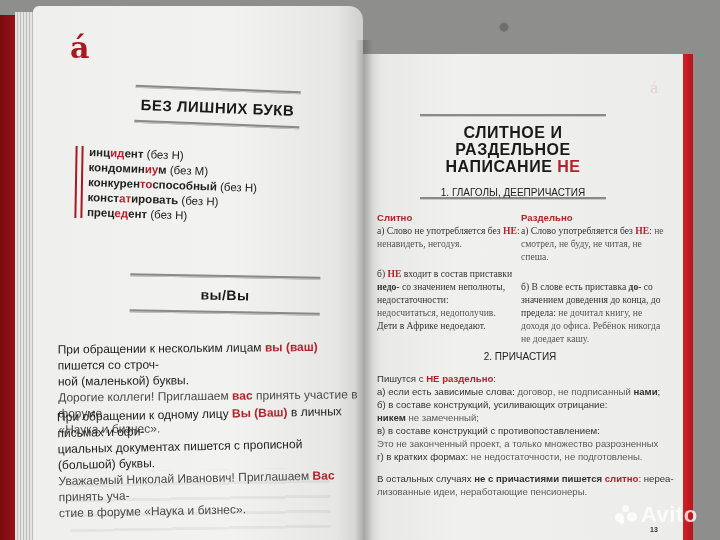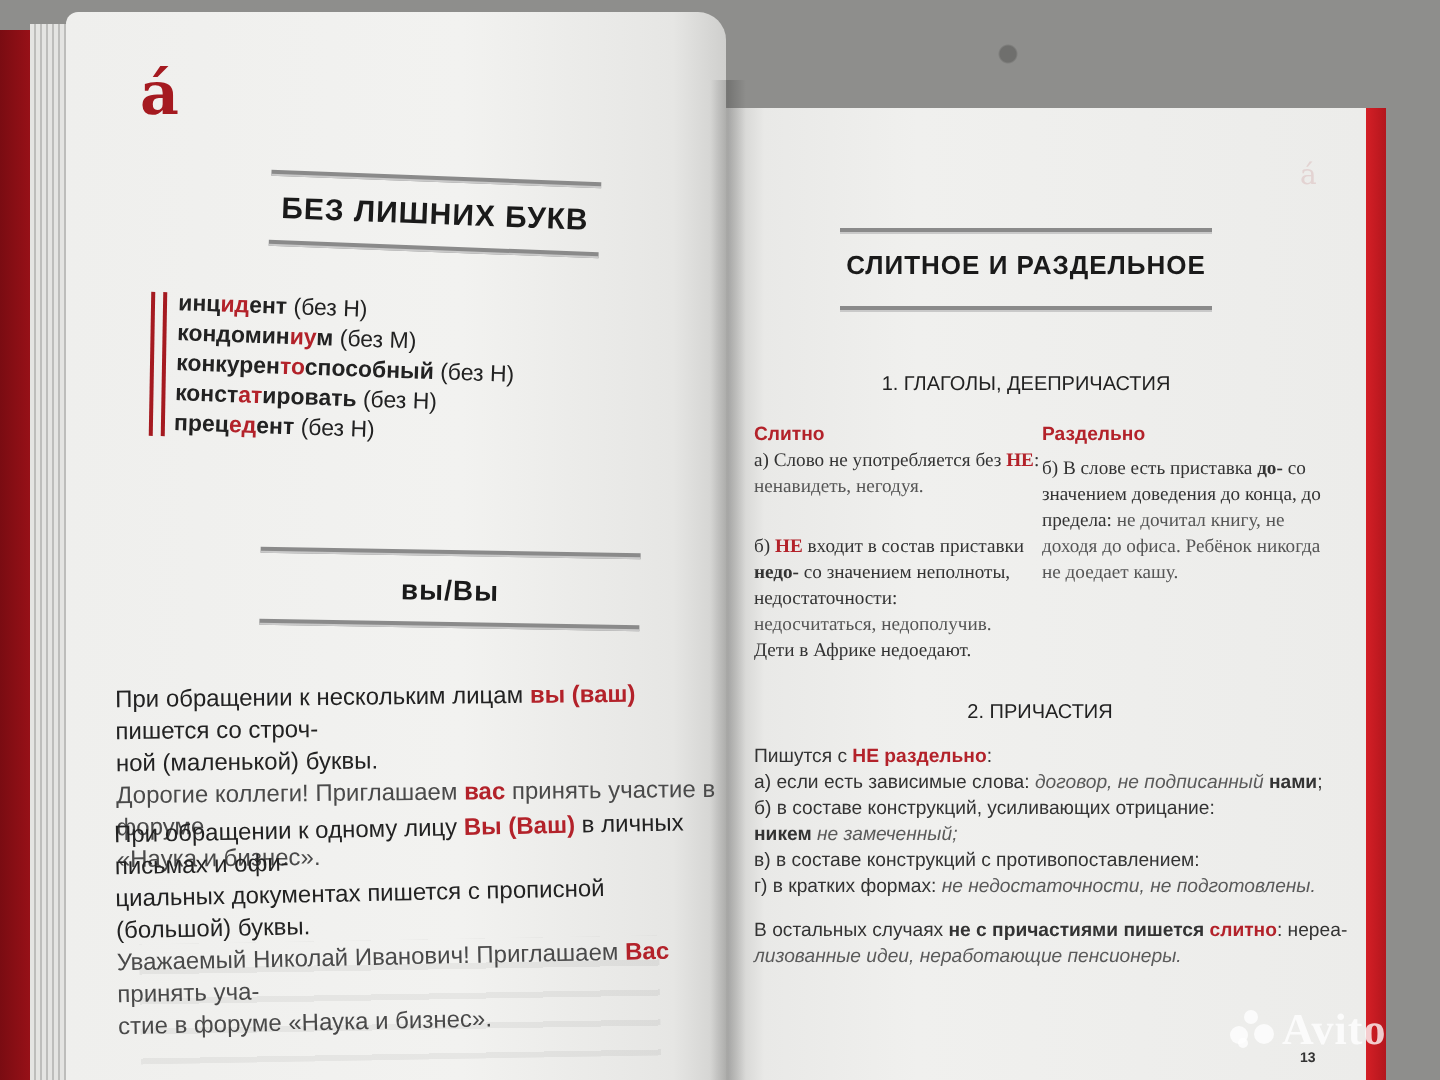--- a/index.html
+++ b/index.html
@@ -49,21 +49,21 @@
     font-family: "DejaVu Serif", serif; font-size: 14px; color: #e3d3d2;
   }
   .heading-block { position: absolute; text-align: center; }
   .rule { height: 3px; background: #8a8a8a; border-bottom: 1px solid #c9c9c9; }
   .h-title {
     font-family: "Liberation Sans", sans-serif; font-weight: bold; color: #1a1a1a;
     letter-spacing: 0.5px;
   }
   .red { color: #b3222a; }
   .bold { font-weight: bold; }
-  .gray { color: #5a5a5a; font-style: italic; }
+  .gray { color: #5a5a5a; }
 
   
   .hb1 { left: 135px; top: 88px; width: 165px; transform: rotate(2.2deg); }
   .hb1 .h-title { font-size: 15px; padding: 8px 0 7px 0; }
   .word-list {
     position: absolute; left: 88px; top: 148px;
     font-family: "Liberation Sans", sans-serif; font-weight: bold;
     font-size: 11.5px; line-height: 15px; color: #222;
     transform: rotate(2deg);
   }
@@ -81,21 +81,21 @@
   .left-para {
     position: absolute; left: 58px; font-family: "Liberation Sans", sans-serif;
     font-size: 12px; line-height: 16px; color: #222; width: 300px;
   }
   .lp1 { top: 340px; transform: rotate(-0.6deg); }
   .lp2 { top: 406px; transform: rotate(-1.2deg); }
   .example { color: #4a4a4a; }
 
   
   .hb3 { left: 420px; top: 114px; width: 186px; }
-  .hb3 .h-title { font-size: 13px; line-height: 17px; padding: 7px 0 12px 0; }
+  .hb3 .h-title { font-size: 16px; line-height: 17px; padding: 7px 0 22px 0; }
   .sub-head {
     position: absolute; font-family: "Liberation Sans", sans-serif;
     font-size: 10px; color: #222; text-align: center;
   }
   .sh1 { left: 420px; top: 187px; width: 186px; }
   .sh2 { left: 430px; top: 351px; width: 180px; }
   .col {
     position: absolute; font-family: "Liberation Sans", sans-serif;
     font-size: 9.6px; line-height: 13px; color: #333; width: 150px;
   }
@@ -108,21 +108,21 @@
     position: absolute; left: 377px; top: 372px; width: 300px;
     font-family: "Liberation Sans", sans-serif; font-size: 9.6px; line-height: 13px; color: #333;
   }
   .prich .line { white-space: nowrap; }
   .prich .gap { height: 9px; }
   .page-num {
     position: absolute; left: 650px; top: 526px; font-family: "Liberation Sans", sans-serif;
     font-size: 7px; font-weight: bold; color: #333;
   }
   .watermark {
-    position: absolute; left: 615px; top: 502px; font-family: Liberation Serif, serif;
+    position: absolute; left: 615px; top: 502px; font-family: Liberation Sans, sans-serif;
     font-size: 22px; font-weight: bold; color: rgba(255,255,255,0.78);
     letter-spacing: 0.5px; display: flex; align-items: center; gap: 4px;
   }
   .wm-dots { position: relative; width: 22px; height: 20px; }
   .wm-dots span { position: absolute; border-radius: 50%; background: rgba(255,255,255,0.78); }
   .faint-lines {
     position: absolute; left: 70px; top: 470px; width: 260px; height: 60px;
     background: repeating-linear-gradient(180deg, transparent 0 12px, rgba(0,0,0,0.05) 12px 15px);
     transform: rotate(-1deg);
   }
@@ -175,45 +175,48 @@
   <div class="example"><span>Уважаемый Николай Иванович! Приглашаем </span><span class="red bold">Вас</span><span> принять уча-</span></div>
   <div class="example">стие в форуме «Наука и бизнес».</div>
 </div>
 
 <div class="faint-lines"></div>
 
 <div class="heading-block hb3">
   <div class="rule"></div>
   <div class="h-title">
     <div>СЛИТНОЕ И РАЗДЕЛЬНОЕ</div>
+    <div><span>НАПИСАНИЕ </span><span class="red">НЕ</span></div>
   </div>
   <div class="rule"></div>
 </div>
 
 <div class="sub-head sh1">1. ГЛАГОЛЫ, ДЕЕПРИЧАСТИЯ</div>
 
 <div class="col col-left">
   <div class="label">Слитно</div>
   <p><span>а) Слово не употребляется без </span><span class="red bold">НЕ</span><span>: </span><span class="ex">ненавидеть, негодуя.</span></p>
   <p style="margin-top:14px"><span>б) </span><span class="red bold">НЕ</span><span> входит в состав приставки </span><span class="bold">недо-</span><span> со значением неполноты, недостаточности:</span><br><span class="ex">недосчитаться, недополучив.</span><br><span>Дети в Африке недоедают.</span></p>
 </div>
 
 <div class="col col-right">
   <div class="label">Раздельно</div>
+  <p><span>а) Слово употребляется без </span><span class="red bold">НЕ</span><span>: </span><span class="ex">не смотрел, не буду, не читая, не спеша.</span></p>
   <p style="margin-top:4px"><span>б) В слове есть приставка </span><span class="bold">до-</span><span> со значением доведения до конца, до предела:</span> <span class="ex">не дочитал книгу, не доходя до офиса. Ребёнок никогда не доедает кашу.</span></p>
 </div>
 
 <div class="sub-head sh2">2. ПРИЧАСТИЯ</div>
 
 <div class="prich">
   <div class="line"><span>Пишутся с </span><span class="red bold">НЕ раздельно</span><span>:</span></div>
   <div class="line"><span>а) если есть зависимые слова: </span><span class="ex gray">договор, не подписанный </span><span class="bold">нами</span><span>;</span></div>
   <div class="line">б) в составе конструкций, усиливающих отрицание:</div>
   <div class="line"><span class="bold">никем</span><span class="gray"> не замеченный;</span></div>
   <div class="line">в) в составе конструкций с противопоставлением:</div>
+  <div class="line gray">Это не законченный проект, а только множество разрозненных</div>
   <div class="line"><span>г) в кратких формах: </span><span class="gray">не недостаточности, не подготовлены.</span></div>
   <div class="gap"></div>
   <div class="line"><span>В остальных случаях </span><span class="bold">не с причастиями пишется </span><span class="red bold">слитно</span><span>: нереа-</span></div>
   <div class="line gray">лизованные идеи, неработающие пенсионеры.</div>
 </div>
 
 <div class="page-num">13</div>
 
 <div class="watermark">
   <div class="wm-dots">

